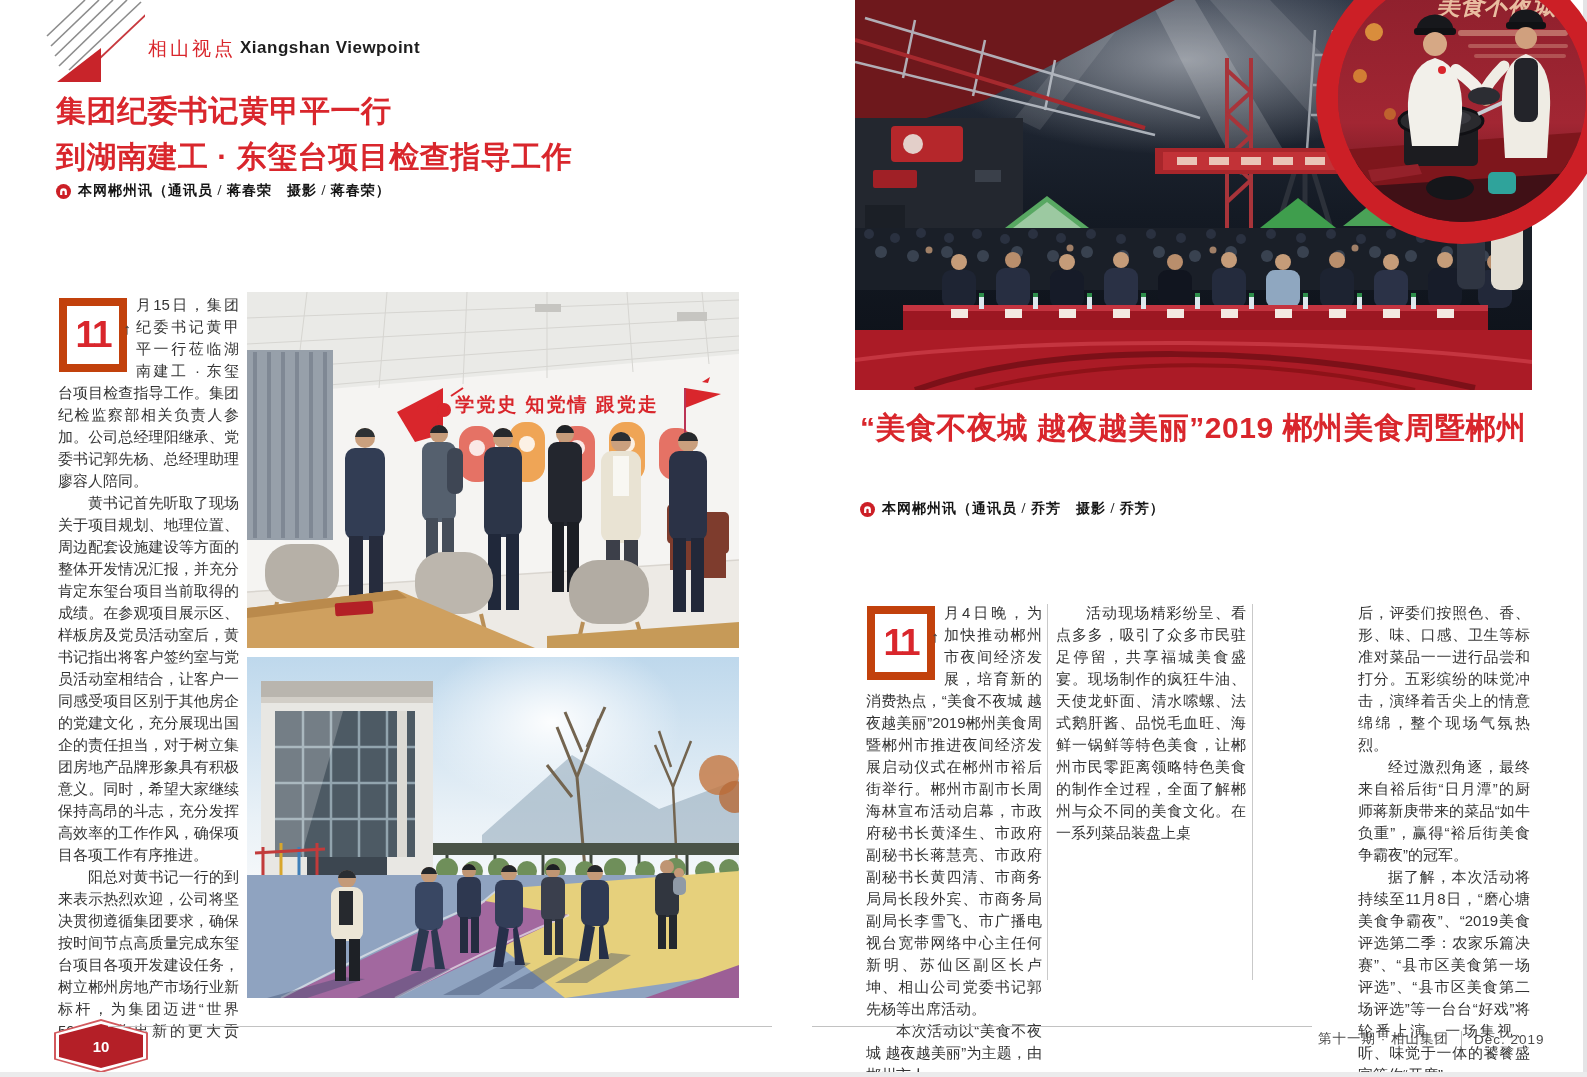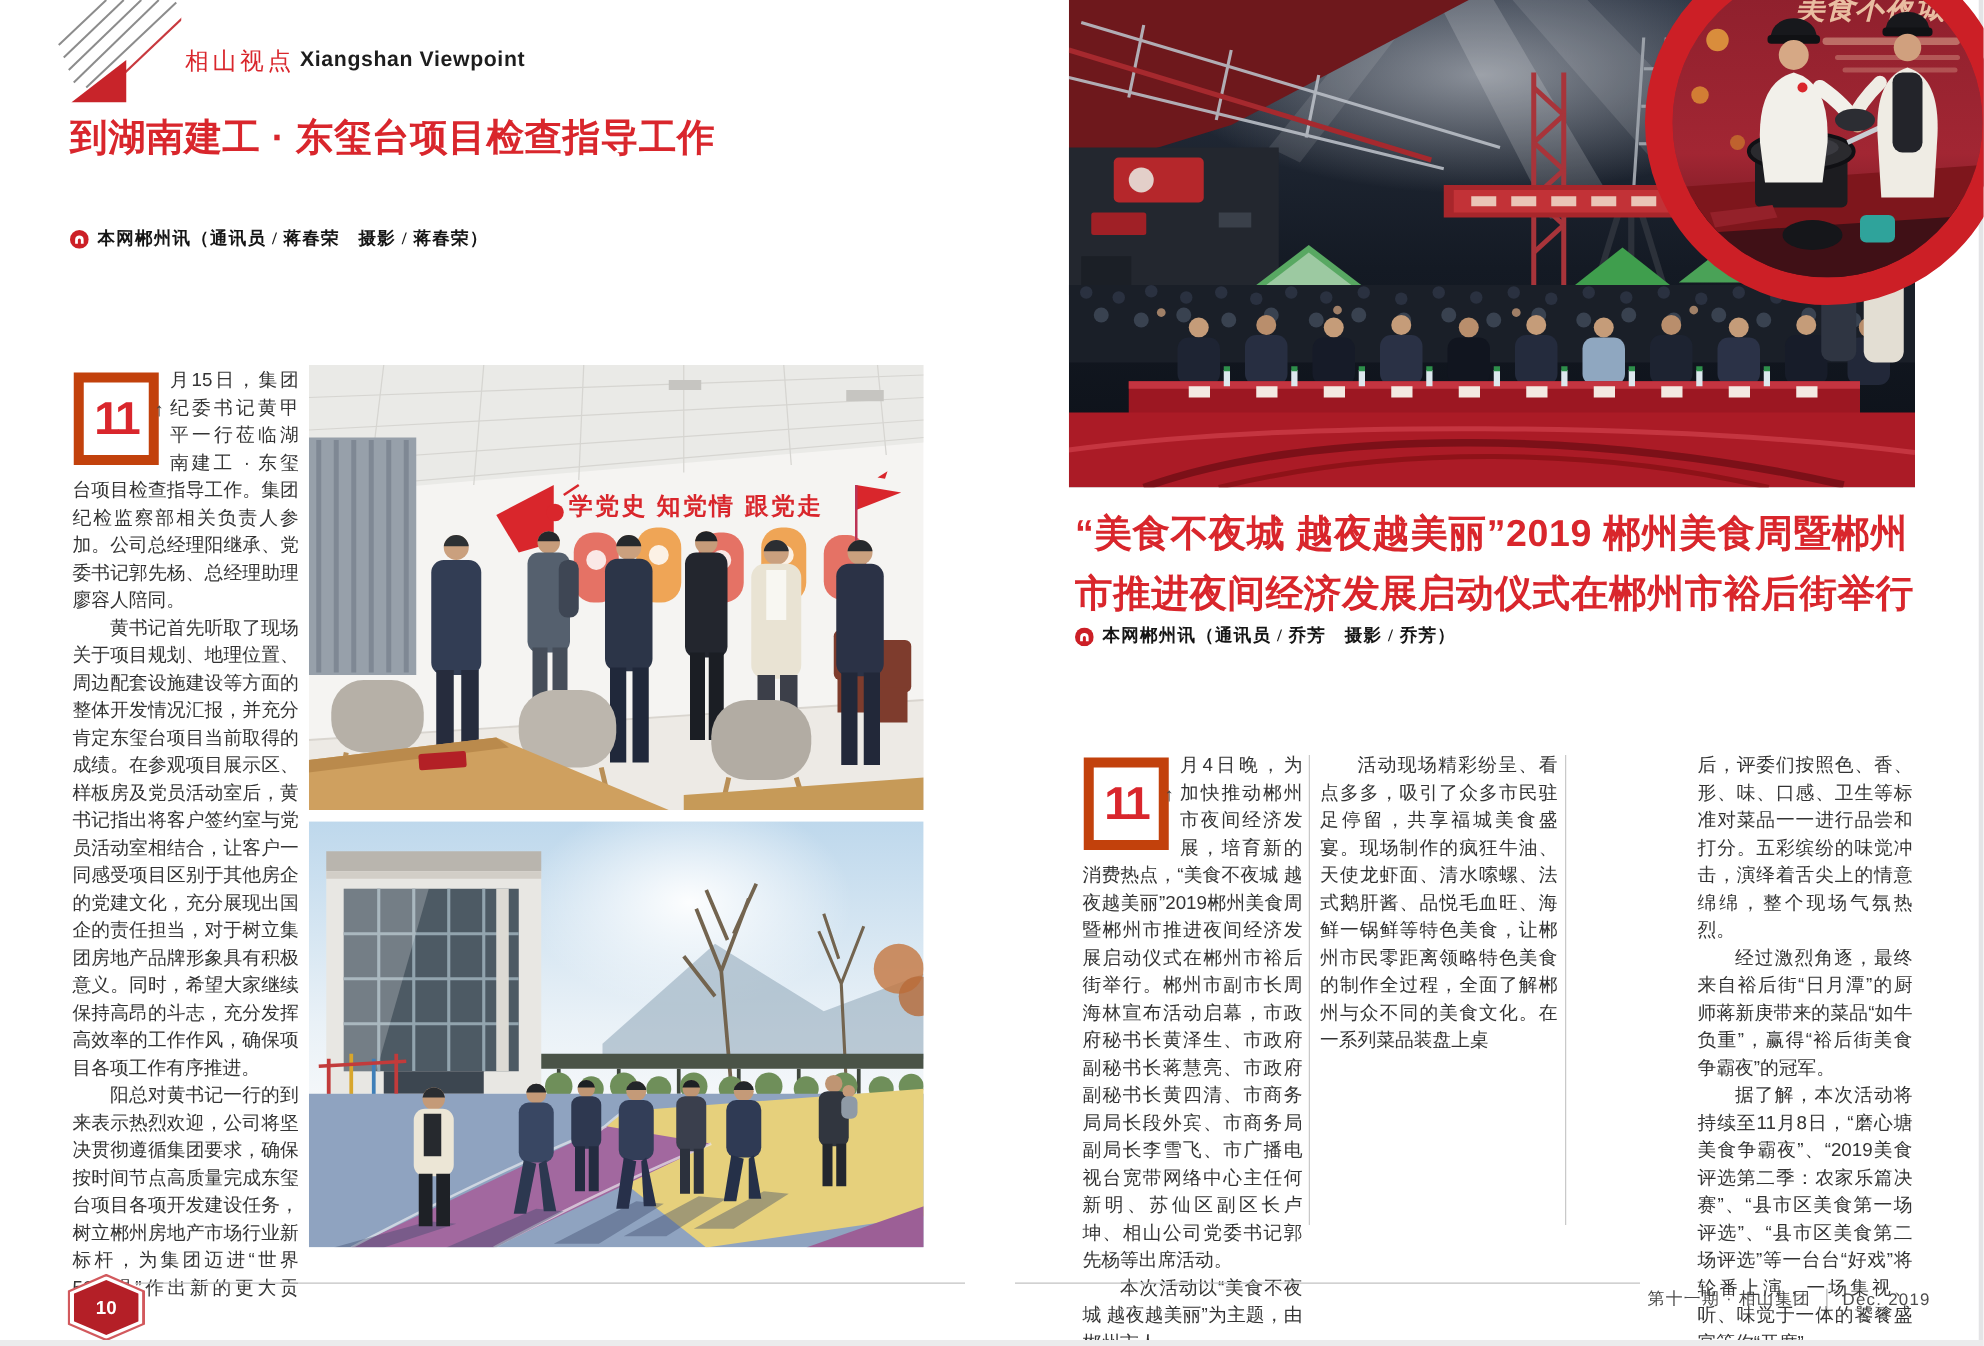--- a/index.html
+++ b/index.html
@@ -29,21 +29,21 @@
   .colrule{width:1px;background:#c9c9c9;}
   
   .photo{overflow:hidden;}
   .photo svg{display:block;width:100%;height:100%;}
   .inset{border-radius:50%;border:22px solid #cc1f26;box-sizing:border-box;overflow:hidden;background:#9e2330;z-index:5;}
   .inset svg{display:block;width:100%;height:100%;}
   
   .f-line{height:1px;background:#c2c2c2;}
   .f-text{display:flex;align-items:center;gap:12px;font-size:13.5px;color:#4a4a4a;letter-spacing:1px;}
   .f-sep{width:1px;height:16px;background:#b5b5b5;}
-  .hexwrap{width:62px;height:54px;position:relative;}
+  .hexwrap{width:50px;height:54px;position:relative;padding-left:44px;}
   .hex{position:absolute;clip-path:polygon(50% 0%,100% 25%,100% 75%,50% 100%,0% 75%,0% 25%);}
   .hex.h1{inset:0;background:#d2595d;}
   .hex.h2{inset:2px;background:#ffffff;}
   .hex.h3{inset:5px;background:#b41f27;display:flex;align-items:center;justify-content:center;
           color:#fff;font-size:15px;font-weight:bold;}
   .edge-r{background:#e4e4e6;}
   .edge-b{background:#ebebec;}
 </style>
 </head>
 <body>
@@ -60,20 +60,21 @@
         <line x1="24" y1="70" x2="96" y2="2"></line>
       </g>
       <line x1="34" y1="78" x2="112" y2="4" stroke="#c8393e" stroke-width="1.8"></line>
       <polygon points="12,82 56,82 56,48" fill="#c8242a"></polygon>
     </svg>
   </div>
   <div class="abs sec-cn" style="left:148px;top:36px;">相山视点</div>
   <div class="abs sec-en" style="left:240px;top:38px;">Xiangshan Viewpoint</div>
 
   <div class="abs" style="left:56px;top:88px;">
+    <div class="article-title">集团纪委书记黄甲平一行</div>
     <div class="article-title">到湖南建工 · 东玺台项目检查指导工作</div>
   </div>
 
   <div class="abs byline" style="left:56px;top:182px;">
     <svg width="15" height="15" viewBox="0 0 15 15">
       <circle cx="7.5" cy="7.5" r="7.5" fill="#cc1f26"></circle>
       <path d="M4.1 11 V7.7 a3.4 3.4 0 0 1 6.8 0 V11 H8.7 V8 a1.2 1.2 0 0 0 -2.4 0 V11 Z" fill="#fff"></path>
     </svg>
     <span>本网郴州讯（通讯员 / 蒋春荣　摄影 / 蒋春荣）</span>
   </div>
@@ -680,21 +681,20 @@
       </g>
 
       <rect x="150" y="198" width="28" height="22" rx="5" fill="#2fa39b"></rect>
       <ellipse cx="112" cy="214" rx="24" ry="12" fill="#15161a"></ellipse>
       <path d="M30,196 l50,-6 l4,10 l-50,8 Z" fill="#94212a"></path>
     </svg>
   </div>
 
   <div class="abs" style="left:860px;top:404px;">
     <div class="article-title rt">“美食不夜城 越夜越美丽”2019 郴州美食周暨郴州</div>
-    <div class="article-title rt">市推进夜间经济发展启动仪式在郴州市裕后街举行</div>
   </div>
 
   <div class="abs byline" style="left:860px;top:500px;">
     <svg width="15" height="15" viewBox="0 0 15 15">
       <circle cx="7.5" cy="7.5" r="7.5" fill="#cc1f26"></circle>
       <path d="M4.1 11 V7.7 a3.4 3.4 0 0 1 6.8 0 V11 H8.7 V8 a1.2 1.2 0 0 0 -2.4 0 V11 Z" fill="#fff"></path>
     </svg>
     <span>本网郴州讯（通讯员 / 乔芳　摄影 / 乔芳）</span>
   </div>
 

